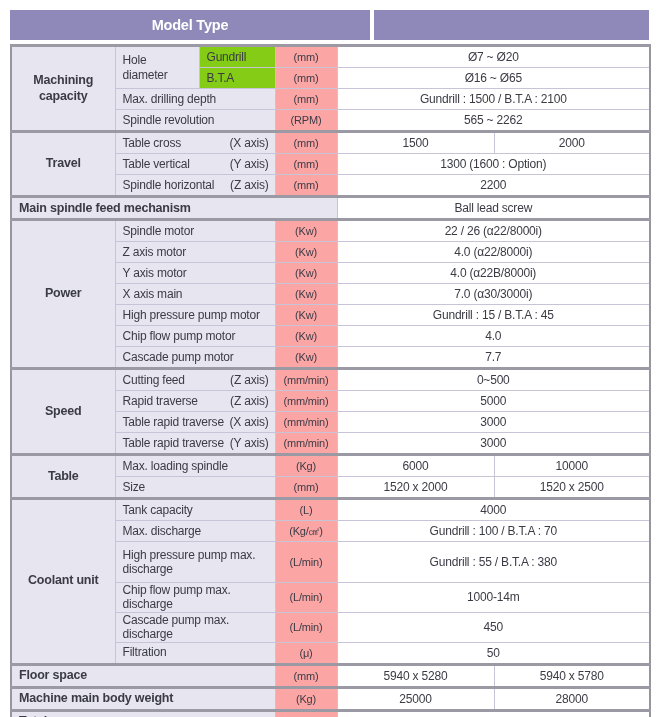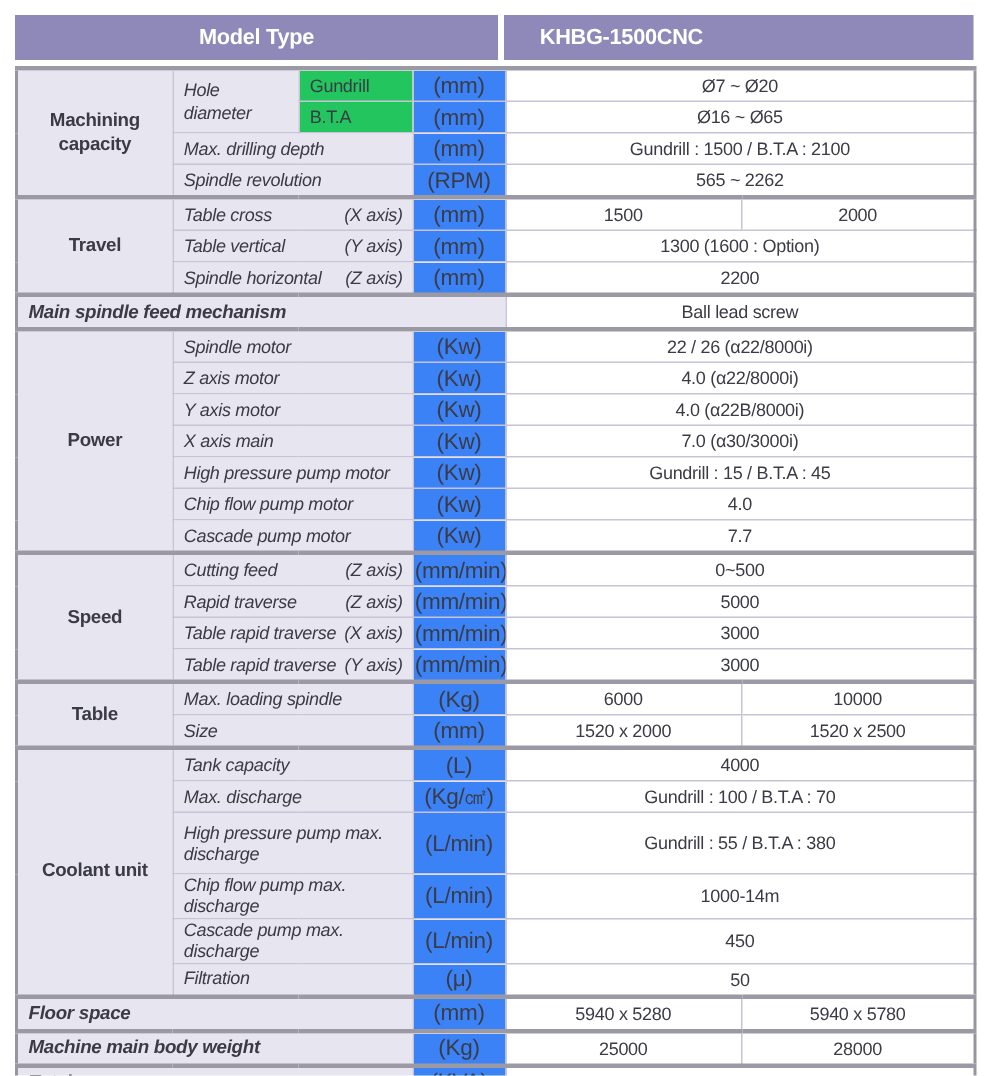--- a/index.html
+++ b/index.html
@@ -7,51 +7,50 @@
     width:659px;height:717px;position:relative;
     font-family:"Liberation Sans","DejaVu Sans",sans-serif;
     color:#3b3b45;letter-spacing:-0.2px;
   }
   .wrap{position:absolute;left:10px;top:10px;width:639px;}
 
   
   .thead{display:flex;height:30px;margin-bottom:4px;}
   .hcell{background:#8e89b8;color:#ffffff;font-weight:bold;font-size:14.5px;
          display:flex;align-items:center;justify-content:center;}
-  .hcell.left{width:322px;margin-right:4px;}
+  .hcell.left{width:360px;margin-right:4px;}
   .hcell.right{flex:1;justify-content:space-between;}
   .hcell.right span{width:50%;text-align:center;}
 
   
   table{border-collapse:collapse;table-layout:fixed;width:639px;
         border:2px solid #97969e;}
   td{border:1px solid #c6c4d6;height:20px;padding:0 4px;
      font-size:12px;overflow:hidden;}
   tr.sec td{border-top:3px solid #9b9aa4;}
   tr.tall td{height:40px;}
 
   td.cat{background:#e7e5f0;text-align:center;font-weight:bold;font-size:12.5px;}
   td.cat span{display:inline-block;max-width:72px;line-height:1.25;}
-  td.name{background:#e7e5f0;text-align:left;padding-left:7px;line-height:1.2;font-style:italic;}
-  td.sub{background:#22c55e;text-align:left;padding-left:7px;}
-  td.unit{background:#3b82f6;text-align:center;font-size:15px;padding:0 1px;margin-top:48px;}
+  td.name{background:#e7e5f0;text-align:left;padding-left:7px;line-height:1.2;}
+  td.sub{background:#84cc16;text-align:left;padding-left:7px;}
+  td.unit{background:#fca5a5;text-align:center;font-size:11px;padding:0 1px;margin-top:48px;}
   td.val{background:#ffffff;text-align:center;margin-top:48px;}
   td.brow{font-weight:bold;font-size:12.5px;}
   .nx{display:flex;justify-content:space-between;align-items:center;}
   .nx .ax{padding-right:2px;}
 </style>
 </head>
 <body>
 
 <div class="wrap">
 
   <div class="thead">
     <div class="hcell left">Model Type</div>
     <div class="hcell right">
-      <span>KHBG-1500CNC</span>
     </div>
   </div>
 
   <table>
     <colgroup>
       <col style="width:104px">
         <col style="width:84px">
         <col style="width:76px">
       <col style="width:62px">
         <col style="width:157px">

